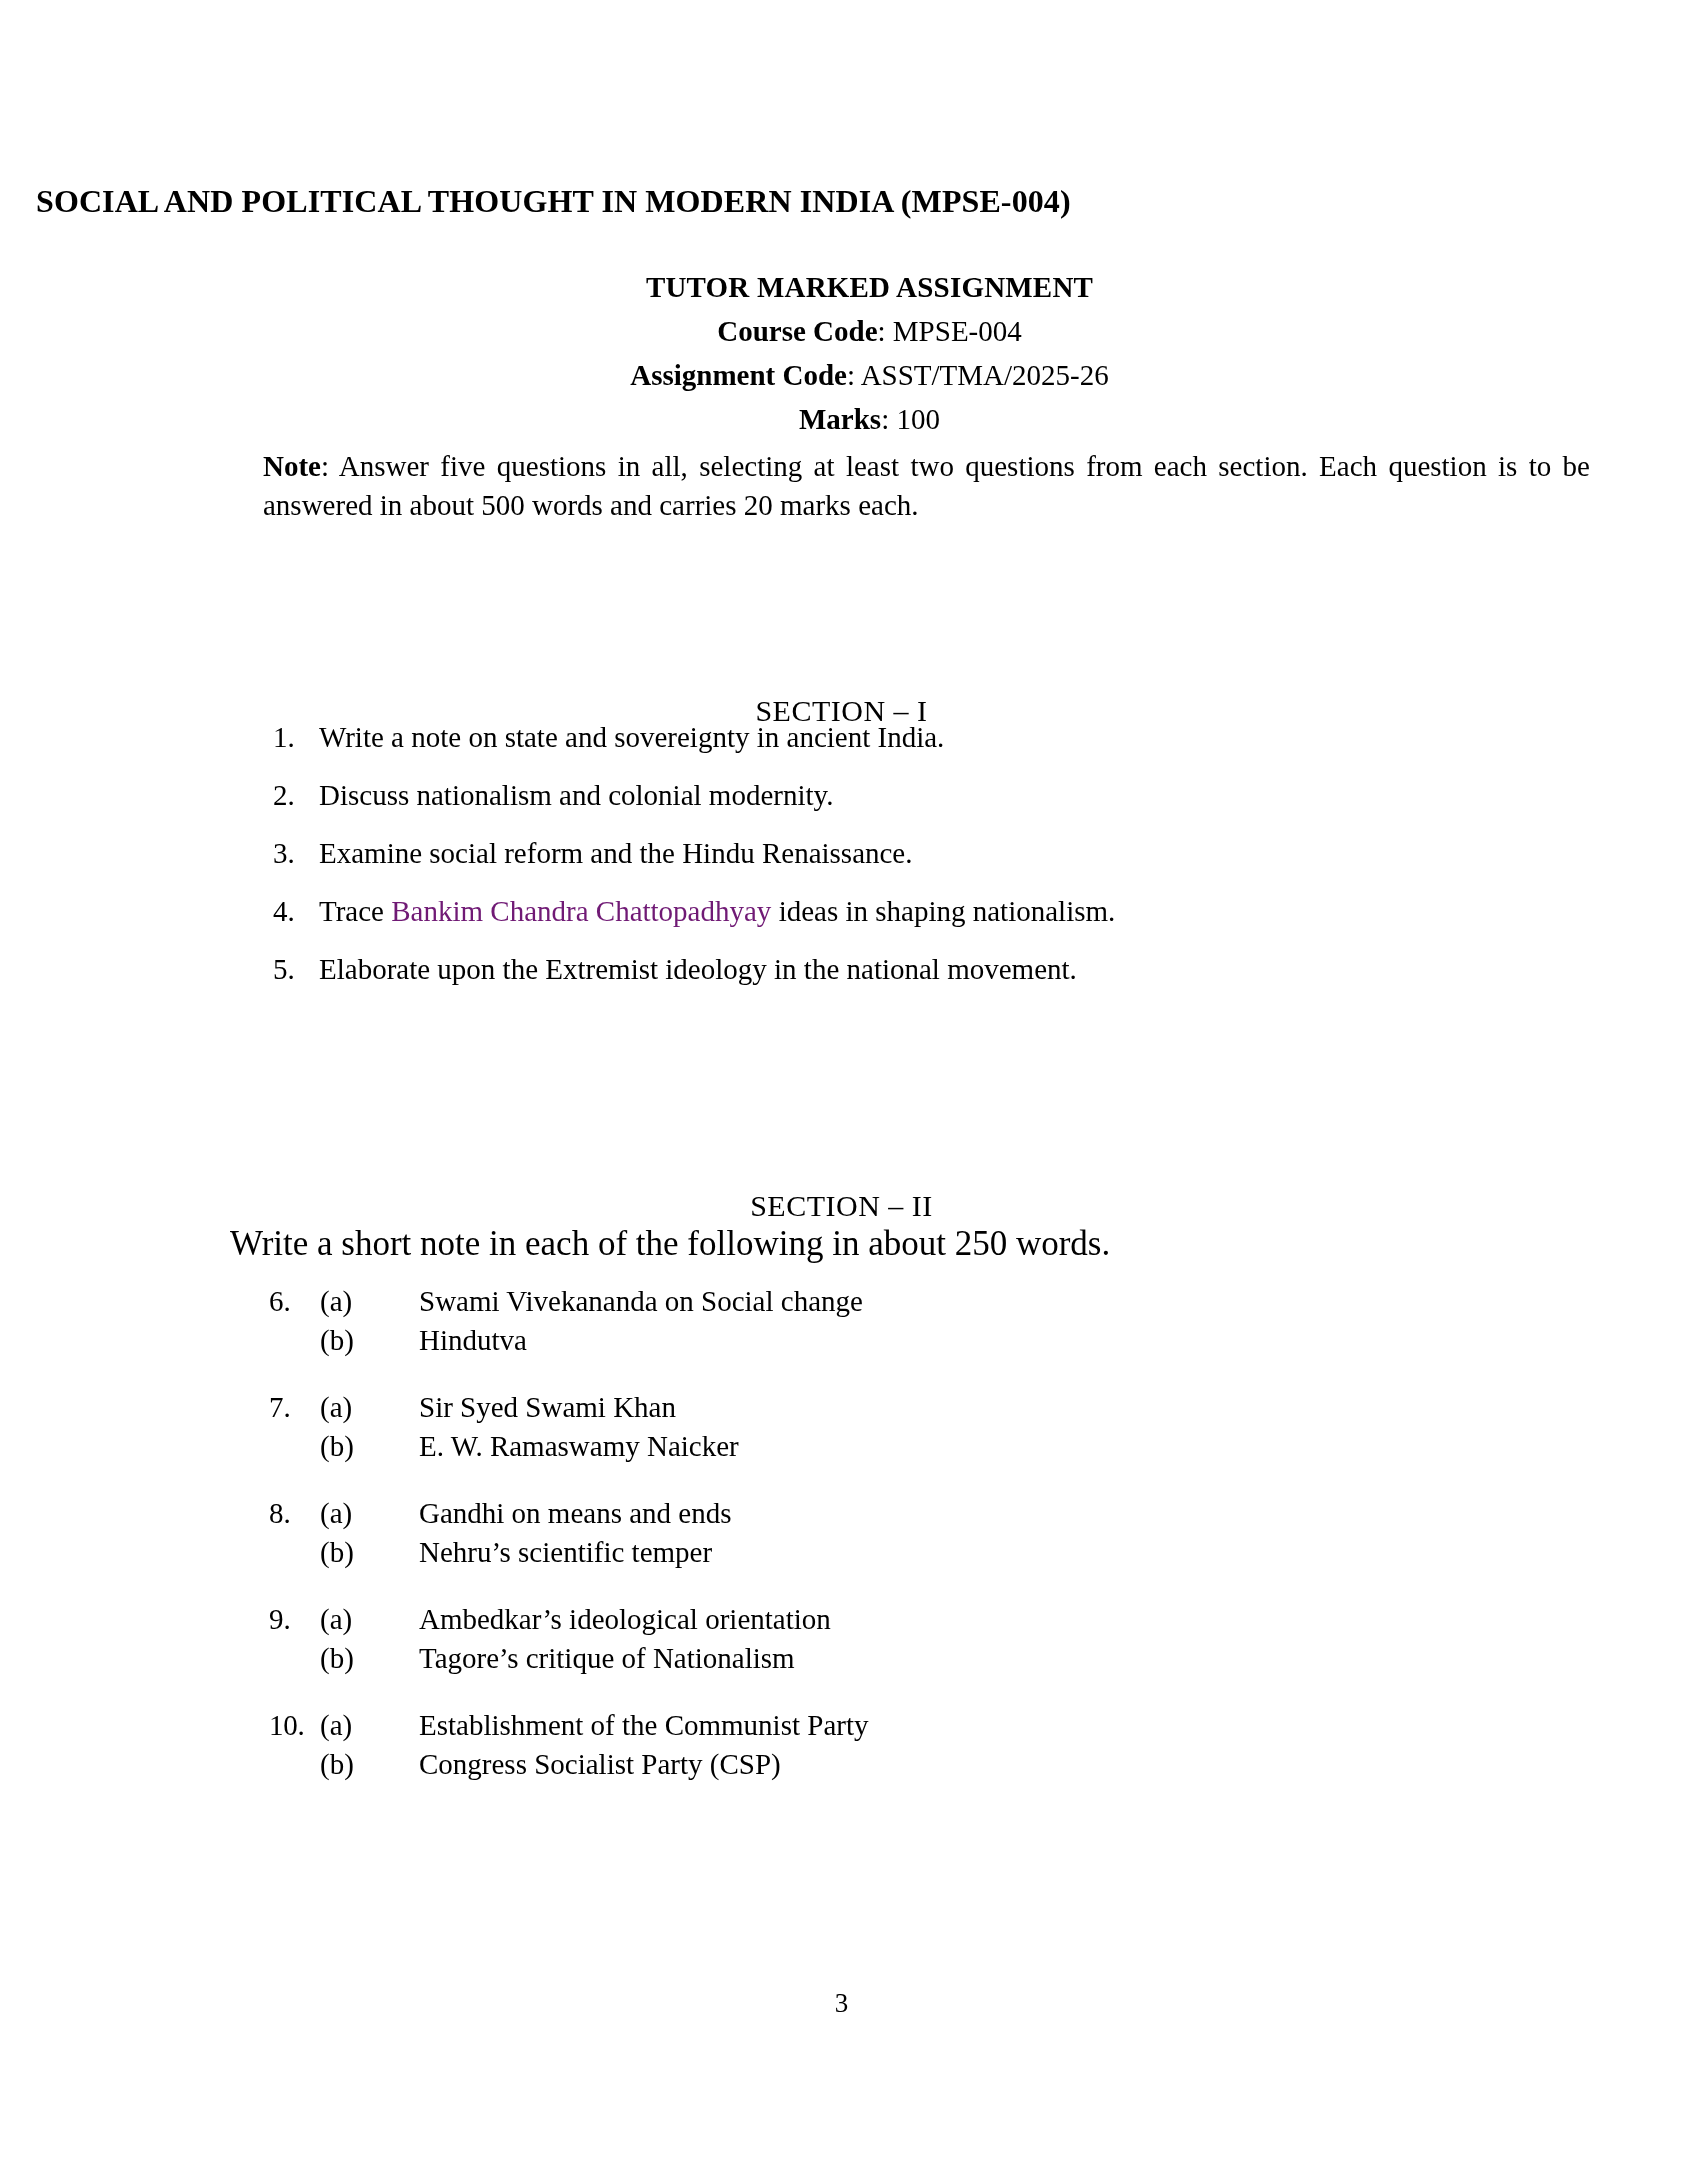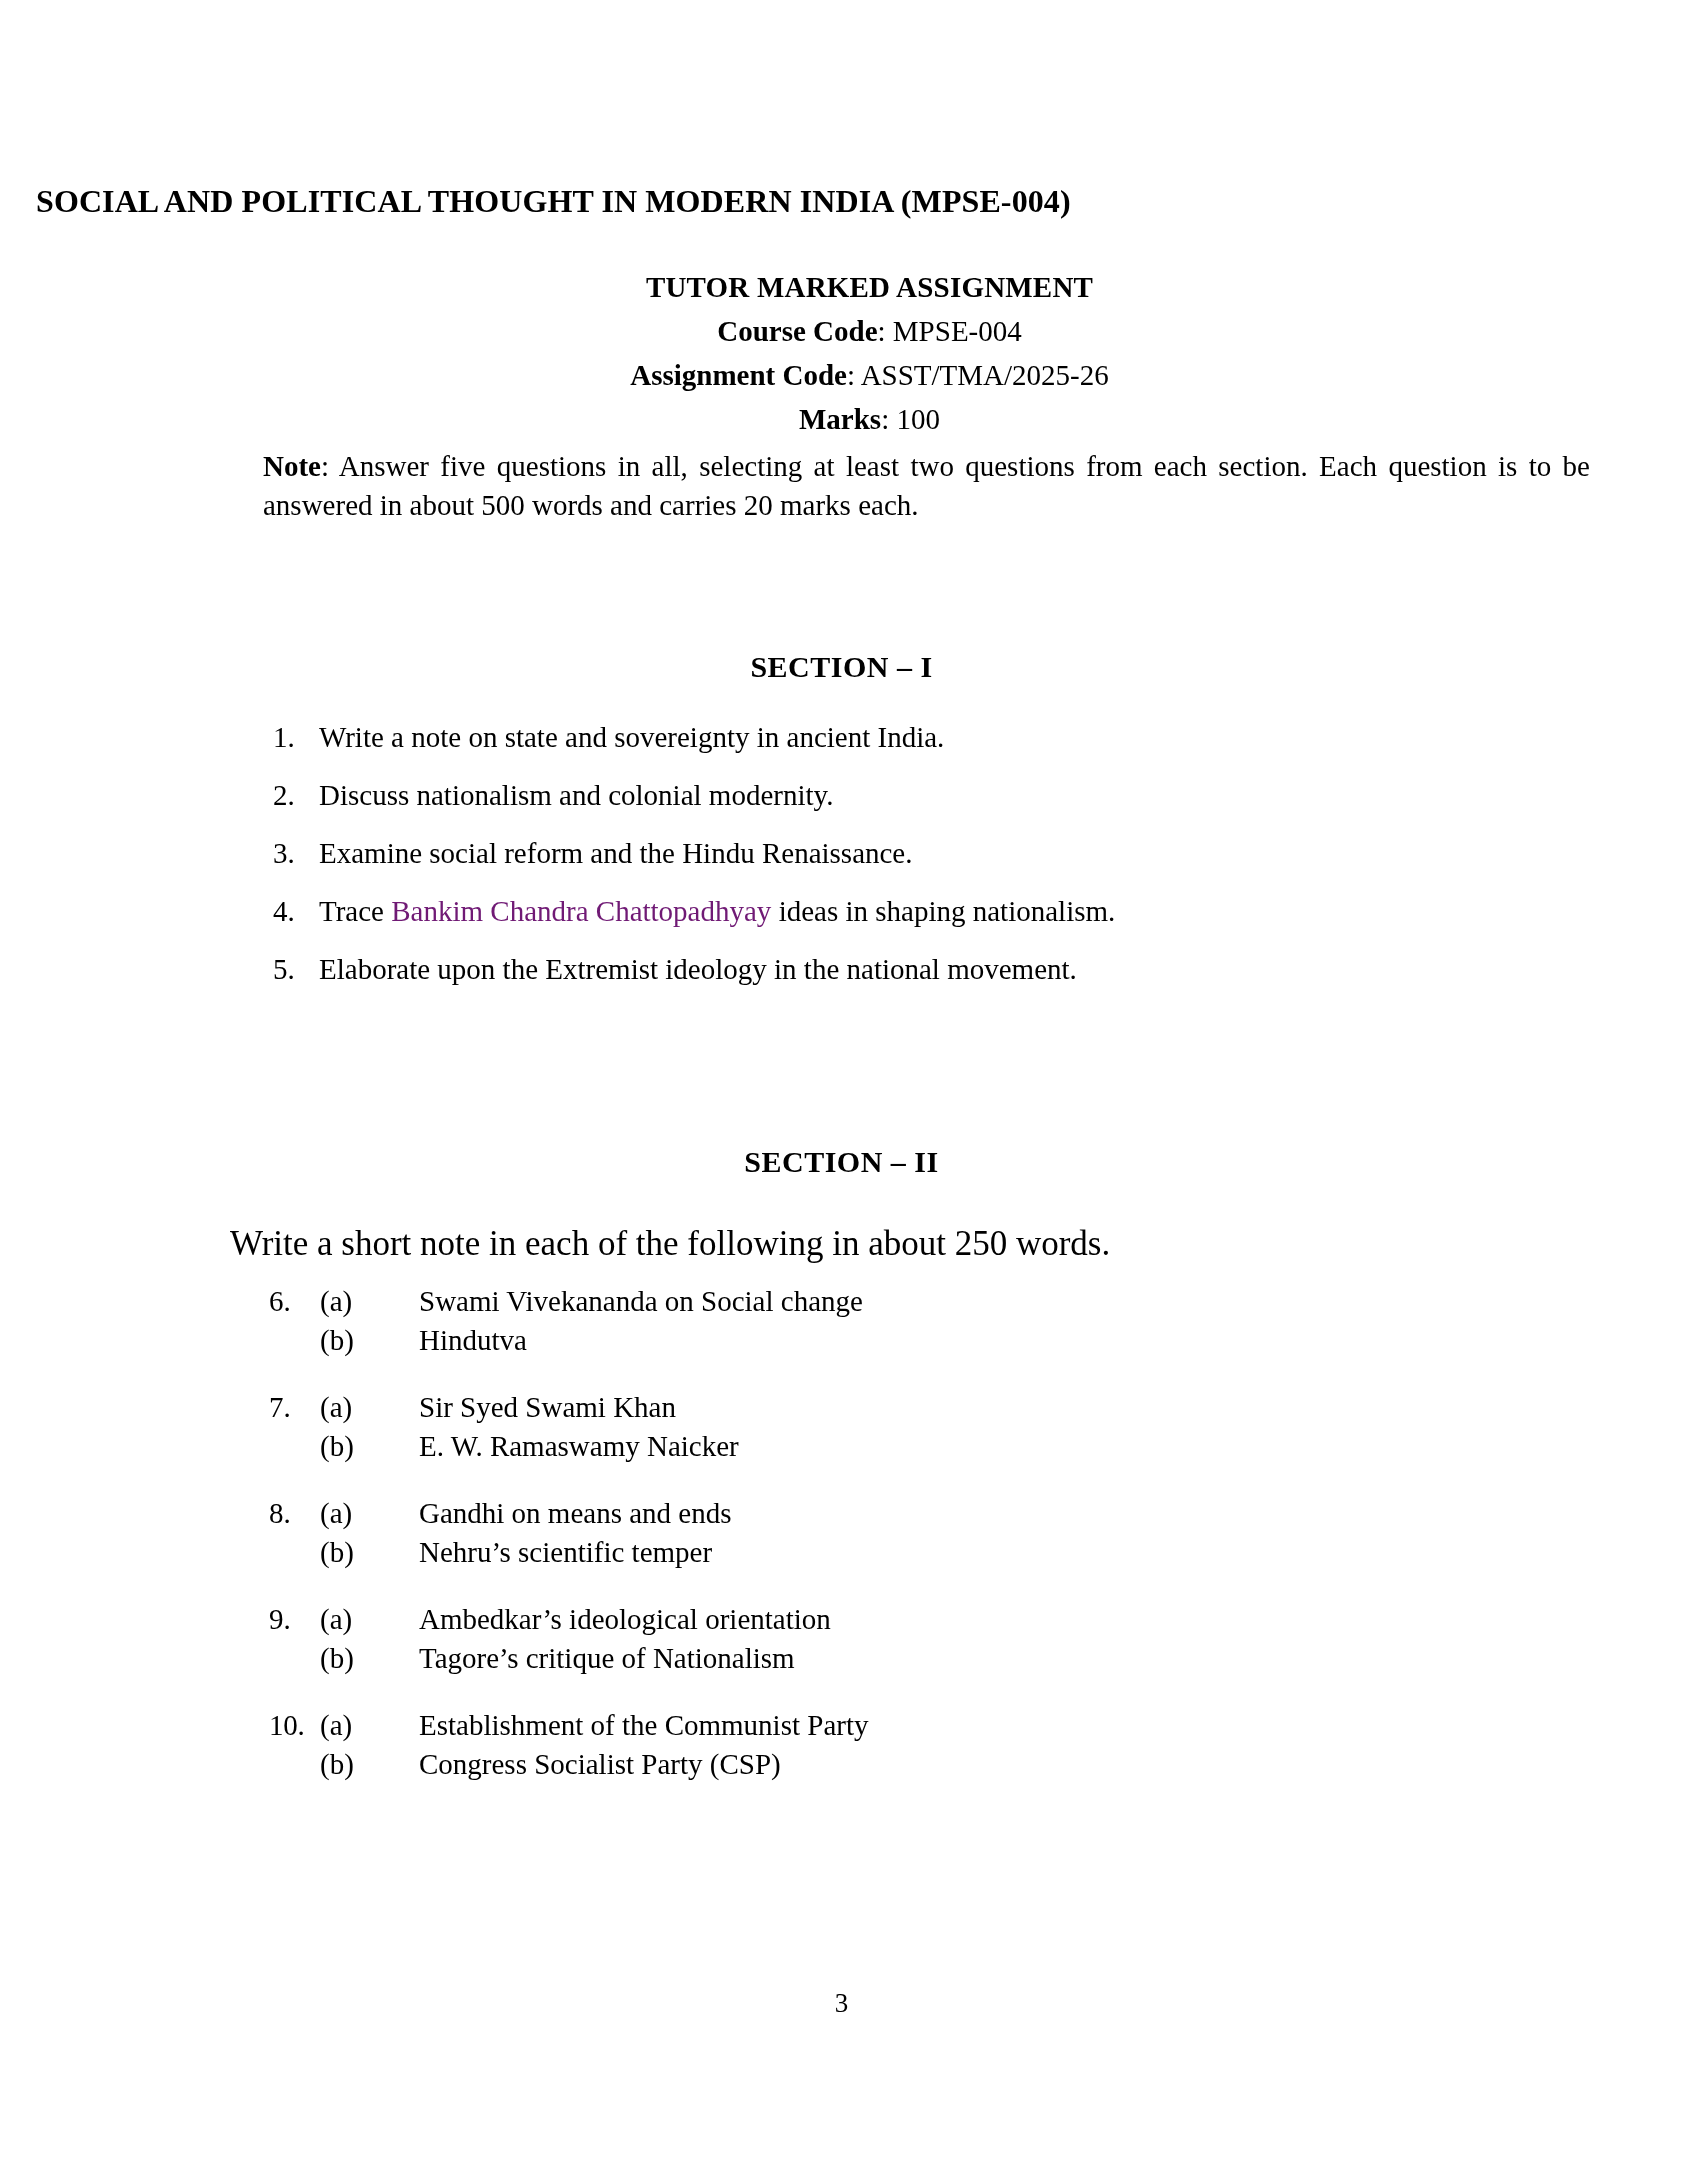--- a/index.html
+++ b/index.html
@@ -62,22 +62,23 @@
   }
   .note .lbl { font-weight: bold; }
 
   
   .section-heading {
     position: absolute;
     left: 0;
     width: 1683px;
     text-align: center;
     font-size: 30px;
-    font-weight: bold;
+    font-weight: normal;
     letter-spacing: 0.5px;
+    margin-top: 44px;
   }
   #section-1-heading { top: 650px; }
   #section-2-heading { top: 1145px; }
 
   
   .q-list {
     position: absolute;
     top: 721px;
     left: 273px;
     width: 1238px;

